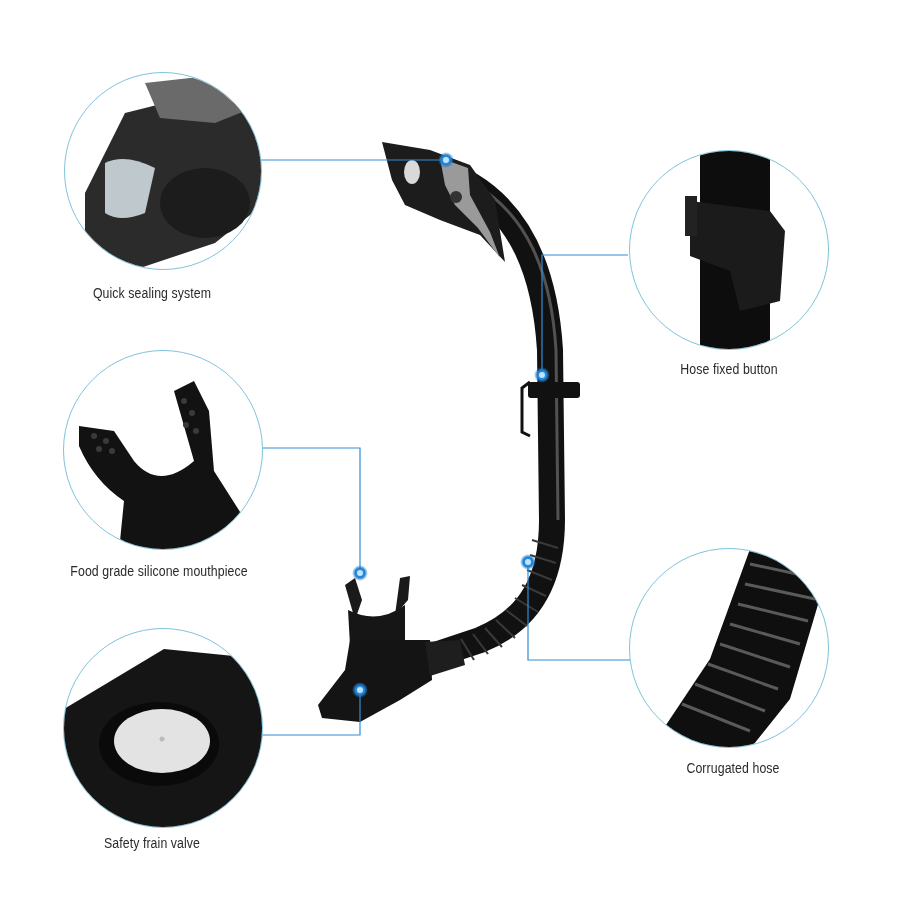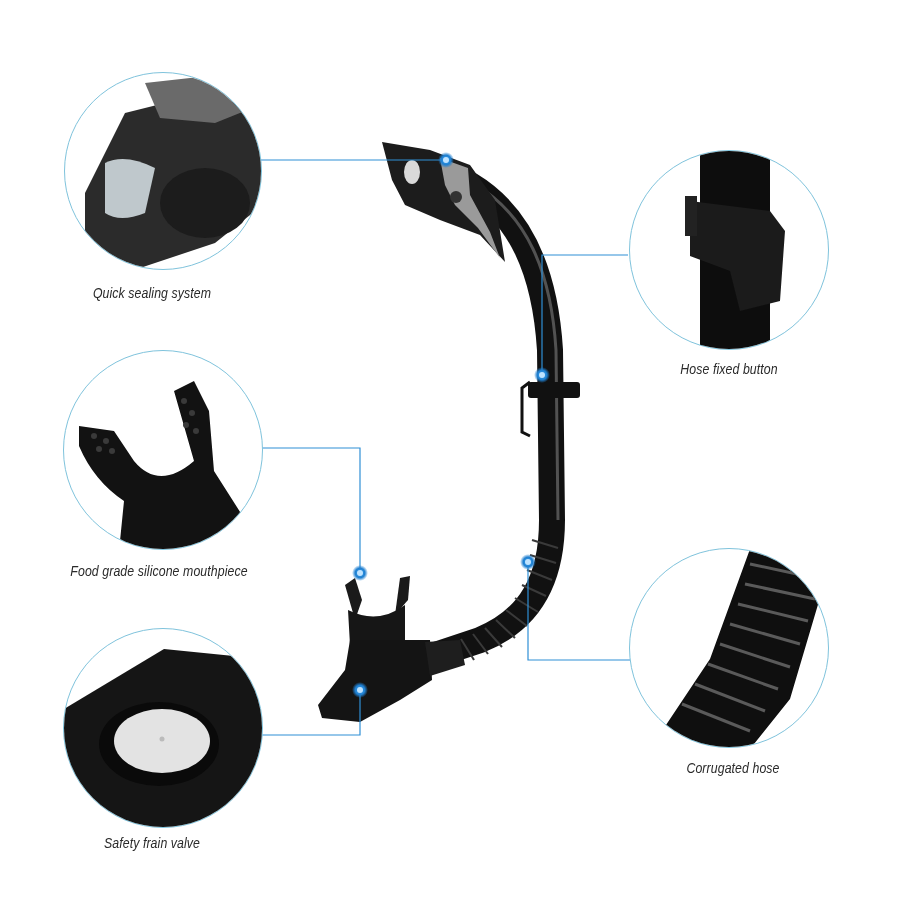--- a/index.html
+++ b/index.html
@@ -1,17 +1,17 @@
 <!DOCTYPE html>
 <html><head>
   <meta charset="utf-8">
   <style>
     html, body { margin: 0; padding: 0; background: #ffffff; }
     body { width: 900px; height: 900px; position: relative; overflow: hidden; font-family: "Liberation Sans", sans-serif; }
-    .stage { position: absolute; left: 0; top: 0; width: 900px; height: 900px; font-style: italic; }
+    .stage { position: absolute; left: 0; top: 0; width: 900px; height: 900px; }
     .callout-circle {
       position: absolute; border-radius: 50%;
       border: 1.5px solid #7fc3dc; background: #ffffff; overflow: hidden; box-sizing: border-box;
     }
     .callout-label {
       position: absolute; font-size: 14px; color: #2a2a2a; white-space: nowrap;
       transform: translateX(-50%) scaleX(0.88); letter-spacing: 0.1px;
     }
     svg { position: absolute; left: 0; top: 0; }
   </style>

